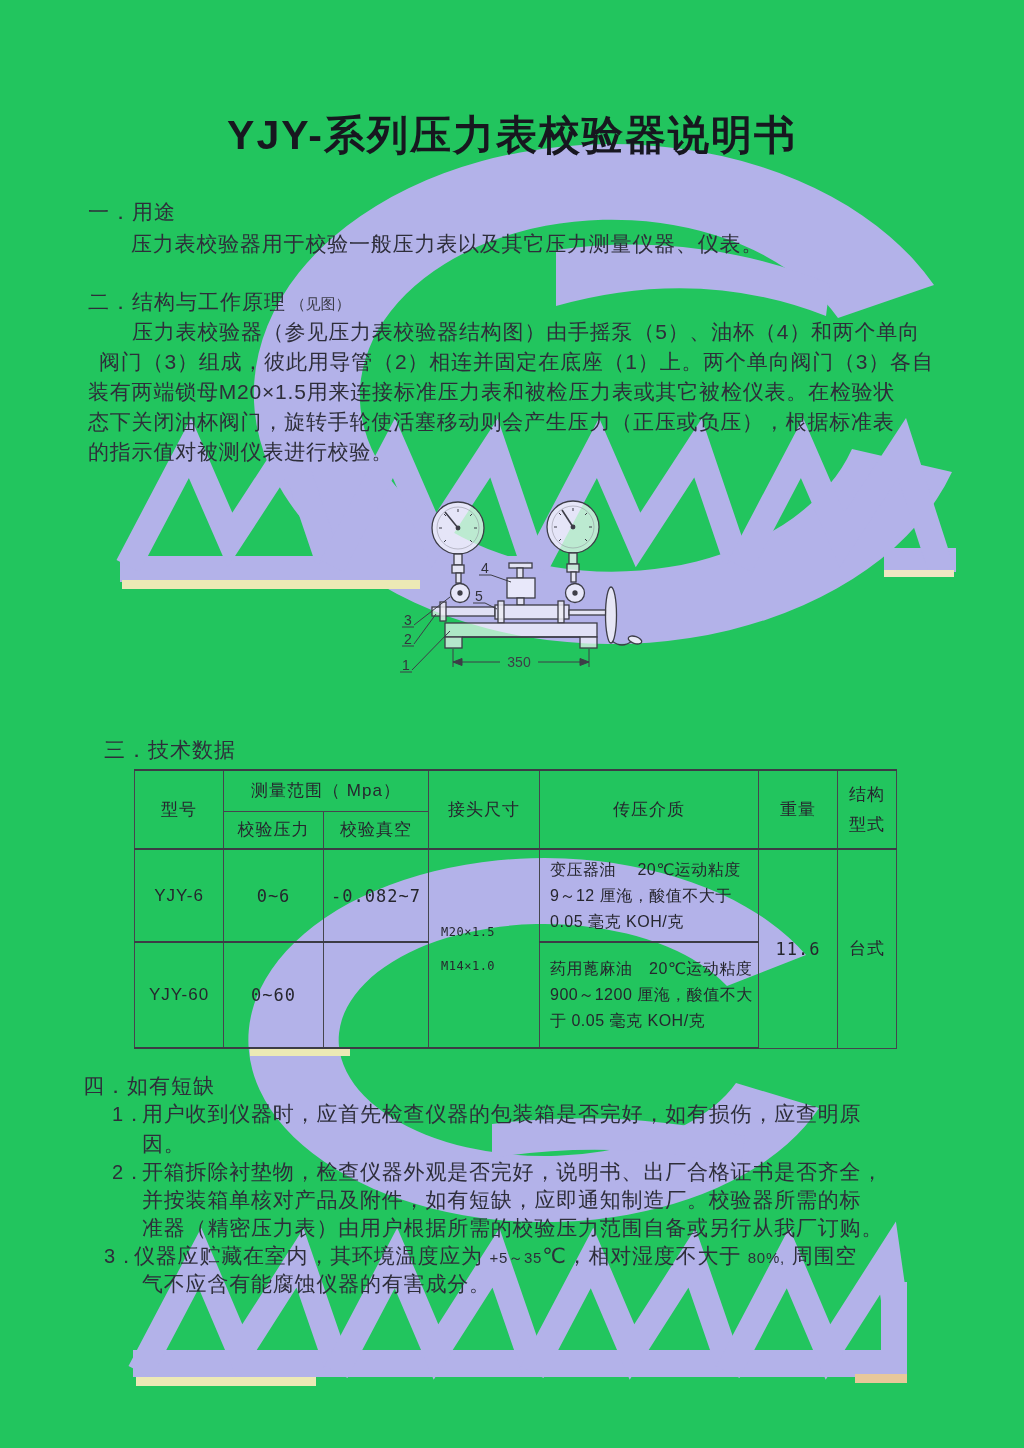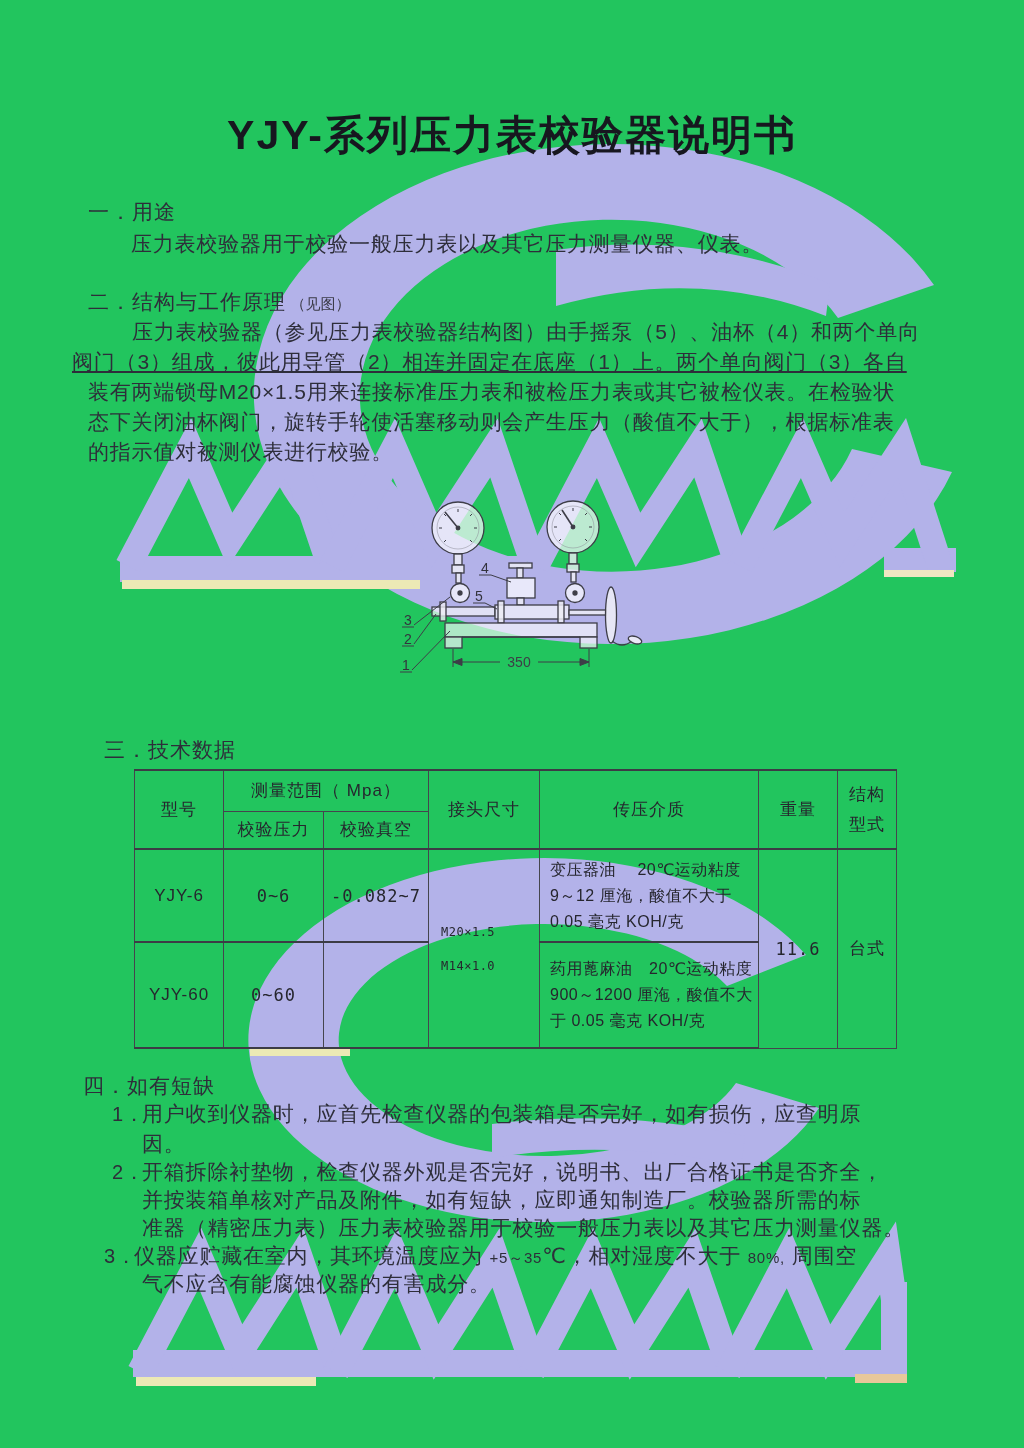--- a/index.html
+++ b/index.html
@@ -94,23 +94,23 @@
     <div class="abs doc-title">YJY-系列压力表校验器说明书</div>
 
     <div class="abs sec-head nowrap" style="left:88px;top:198px;">一．用途</div>
     <div class="abs nowrap" style="left:88px;top:288px;">
       <span class="sec-head">二．结构与工作原理</span>
       <span class="sec-note">（见图）</span>
     </div>
 
     <div class="abs body-line nowrap" style="left:131px;top:230px;">压力表校验器用于校验一般压力表以及其它压力测量仪器、仪表。</div>
     <div class="abs body-line nowrap" style="left:132px;top:318px;">压力表校验器（参见压力表校验器结构图）由手摇泵（5）、油杯（4）和两个单向</div>
-    <div class="abs body-line nowrap" style="left:72px;top:348px;text-decoration:underline;">阀门（3）组成，彼此用导管（2）相连并固定在底座（1）上。两个单向阀门（3）各自</div>
+    <div class="abs body-line nowrap" style="left:99px;top:348px;">阀门（3）组成，彼此用导管（2）相连并固定在底座（1）上。两个单向阀门（3）各自</div>
     <div class="abs body-line nowrap" style="left:88px;top:378px;">装有两端锁母M20×1.5用来连接标准压力表和被检压力表或其它被检仪表。在检验状</div>
-    <div class="abs body-line nowrap" style="left:88px;top:408px;">态下关闭油杯阀门，旋转手轮使活塞移动则会产生压力（酸值不大于），根据标准表</div>
+    <div class="abs body-line nowrap" style="left:88px;top:408px;">态下关闭油杯阀门，旋转手轮使活塞移动则会产生压力（正压或负压），根据标准表</div>
     <div class="abs body-line nowrap" style="left:88px;top:438px;">的指示值对被测仪表进行校验。</div>
 
     <svg class="abs" style="left:378px;top:483px;" width="280" height="205" viewBox="0 0 280 205">
       <g stroke="#3d3d47" stroke-width="1.3" fill="none">
 
         <circle cx="80" cy="45" r="26" fill="rgba(248,248,253,0.72)"></circle>
         <circle cx="80" cy="45" r="21" stroke-width="0.5" stroke="#8a8a96"></circle>
         <g stroke-width="1">
           <line x1="80" y1="26" x2="80" y2="29"></line>
             <line x1="66" y1="31" x2="68" y2="33"></line>
@@ -264,21 +264,21 @@
 
     <div class="abs body-line nowrap" style="left:112px;top:1100px;">
       <span class="item-num">1．</span><span>用户收到仪器时，应首先检查仪器的包装箱是否完好，如有损伤，应查明原</span>
     </div>
     <div class="abs body-line nowrap" style="left:142px;top:1130px;">因。</div>
 
     <div class="abs body-line nowrap" style="left:112px;top:1158px;">
       <span class="item-num">2．</span><span>开箱拆除衬垫物，检查仪器外观是否完好，说明书、出厂合格证书是否齐全，</span>
     </div>
     <div class="abs body-line nowrap" style="left:142px;top:1186px;">并按装箱单核对产品及附件，如有短缺，应即通知制造厂。校验器所需的标</div>
-    <div class="abs body-line nowrap" style="left:142px;top:1214px;">准器（精密压力表）压力表校验器用于校验一般压力表以及其它压力测量仪器。</div>
+    <div class="abs body-line nowrap" style="left:142px;top:1214px;">准器（精密压力表）由用户根据所需的校验压力范围自备或另行从我厂订购。</div>
 
     <div class="abs body-line nowrap" style="left:104px;top:1242px;">
       <span class="item-num">3．</span><span>仪器应贮藏在室内，其环境温度应为 </span><span class="small-latin">+5～35</span><span>℃，相对湿度不大于 </span><span class="small-latin">80%,</span><span> 周围空</span>
     </div>
     <div class="abs body-line nowrap" style="left:142px;top:1270px;">气不应含有能腐蚀仪器的有害成分。</div>
 
   </div>
 </div>
 
 </body></html>

